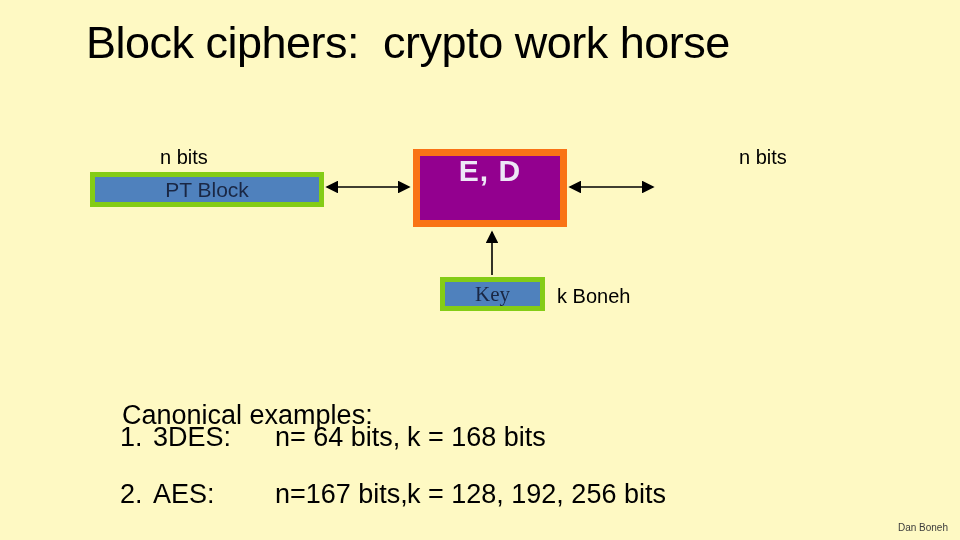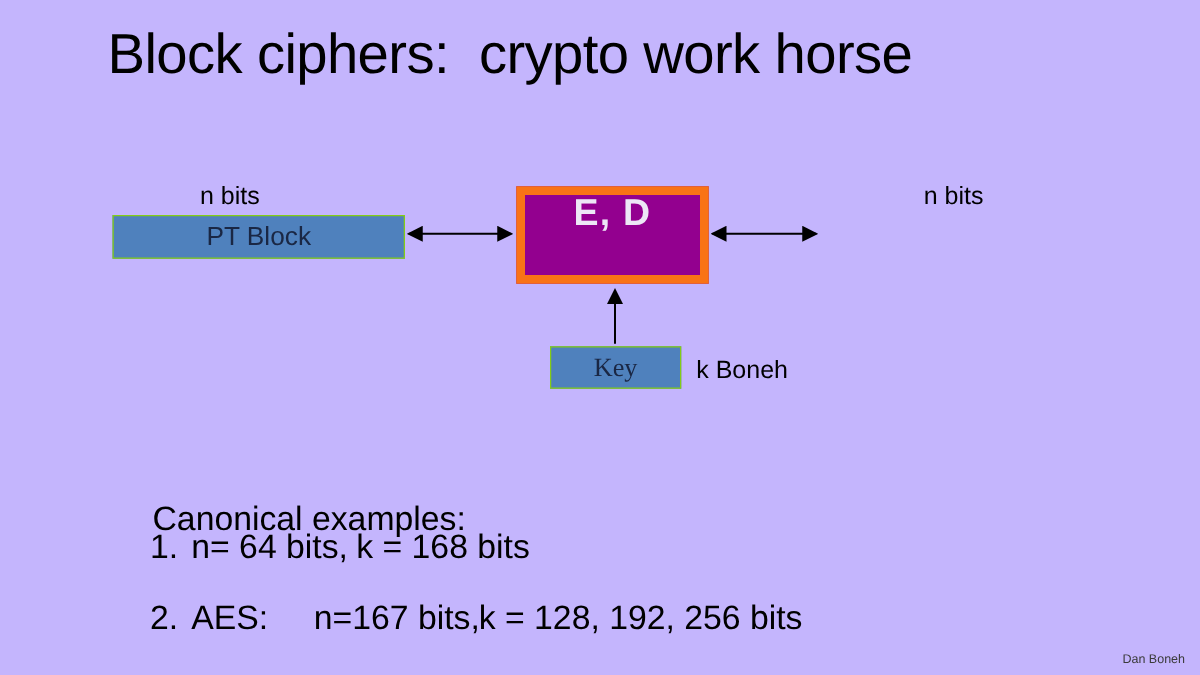--- a/index.html
+++ b/index.html
@@ -4,21 +4,21 @@
 <style>
   html, body {
     margin: 0;
     padding: 0;
     background: #ffffff;
   }
   #slide {
     position: relative;
     width: 960px;
     height: 540px;
-    background: #c4b5fd;
+    background: #fef9c3;
     overflow: hidden;
     font-family: "Liberation Sans", sans-serif;
     color: #000000;
   }
 
   
   #title {
     position: absolute;
     left: 86px;
     top: 14px;
@@ -28,21 +28,21 @@
     font-weight: 400;
     letter-spacing: -0.5px;
     color: #000000;
     white-space: pre;
   }
 
   
   .blk {
     position: absolute;
     background: #4F81BD;
-    border: 1px solid #84cc16;
+    border: 5px solid #84cc16;
     box-sizing: border-box;
     display: flex;
     align-items: center;
     justify-content: center;
   }
   .blk-label {
     font-size: 21px;
     line-height: 21px;
     color: #1a2744;
     font-weight: 400;
@@ -112,21 +112,21 @@
     font-size: 27px;
     line-height: 34px;
     color: #000000;
     white-space: pre;
     display: flex;
   }
   #ex-row-1 { top: 420px; }
   #ex-row-2 { top: 477px; }
   .ex-num   { display: inline-block; width: 33px; }
   .ex-name  { display: inline-block; width: 98px; }
-  .ex-n     { display: inline-block; width: 132px; }
+  .ex-n     { display: inline-block; width: 132px; margin-left: 24px; }
   .ex-k     { display: inline-block; }
 
   
   #footer {
     position: absolute;
     right: 12px;
     bottom: 6px;
     font-size: 10px;
     line-height: 13px;
     color: #3b3b3b;
@@ -176,20 +176,21 @@
     <line x1="570" y1="187" x2="653" y2="187" stroke="#000000" stroke-width="1.6" marker-start="url(#arrow-start)" marker-end="url(#arrow-end)"></line>
 
     
     <line x1="492" y1="275" x2="492" y2="232" stroke="#000000" stroke-width="1.6" marker-end="url(#arrow-end)"></line>
   </svg>
 
   <div id="examples-heading">Canonical examples:</div>
 
   <div class="ex-row" id="ex-row-1">
     <span class="ex-num">1.</span>
+    <span class="ex-name">3DES:</span>
     <span class="ex-n">n= 64 bits,</span>
     <span class="ex-k">k = 168 bits</span>
   </div>
 
   <div class="ex-row" id="ex-row-2">
     <span class="ex-num">2.</span>
     <span class="ex-name">AES:</span>
     <span class="ex-n">n=167 bits,</span>
     <span class="ex-k">k = 128, 192, 256 bits</span>
   </div>

